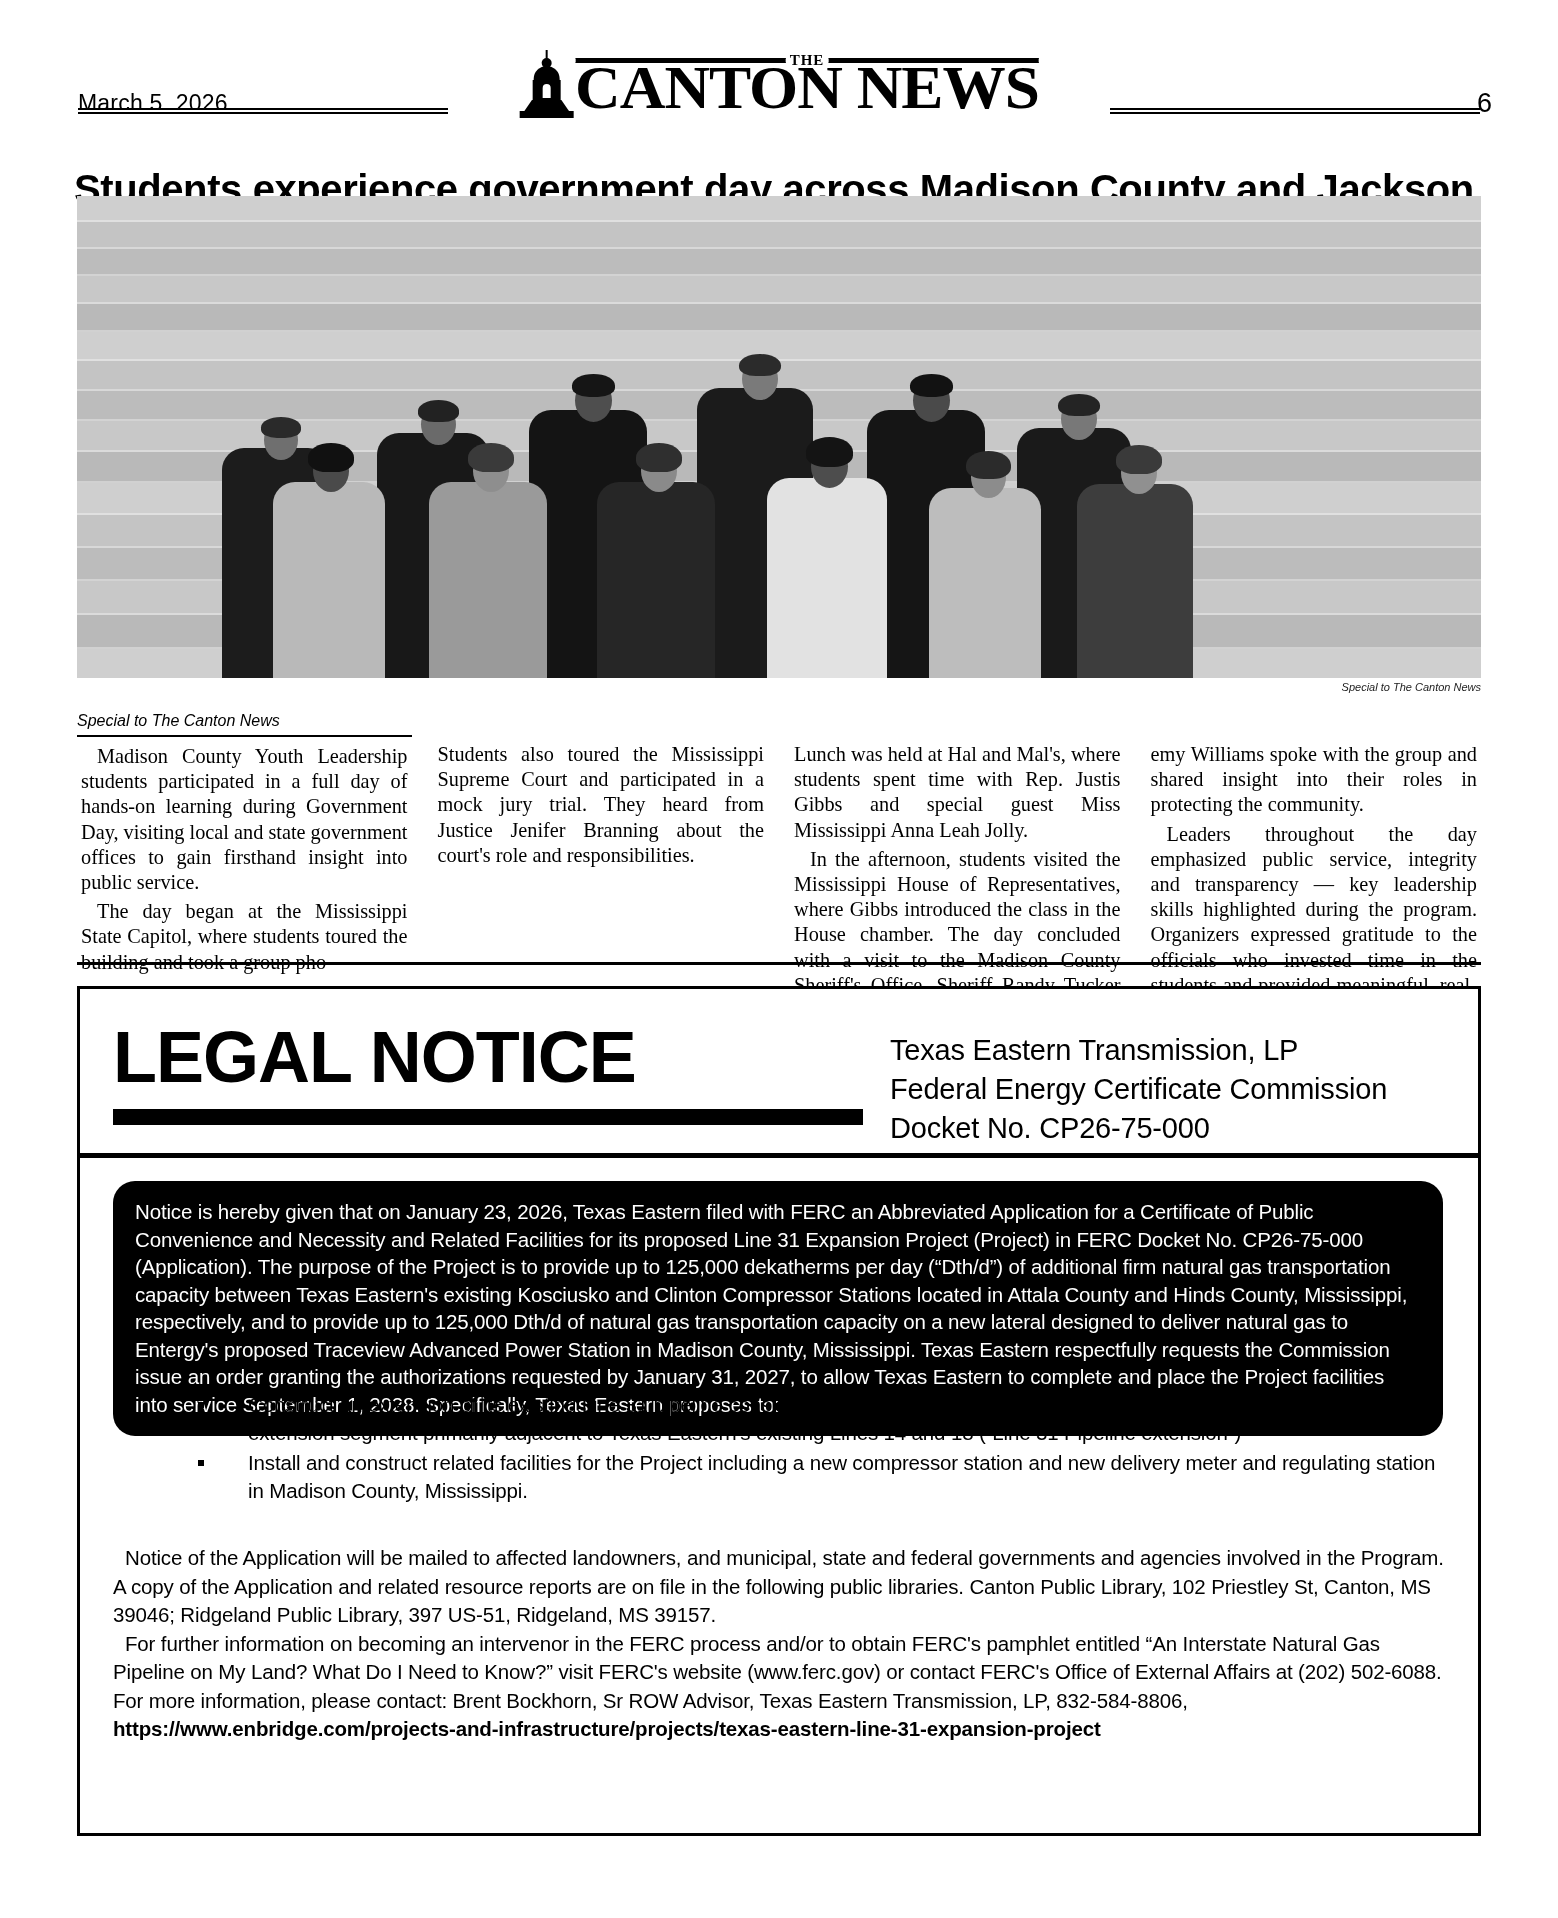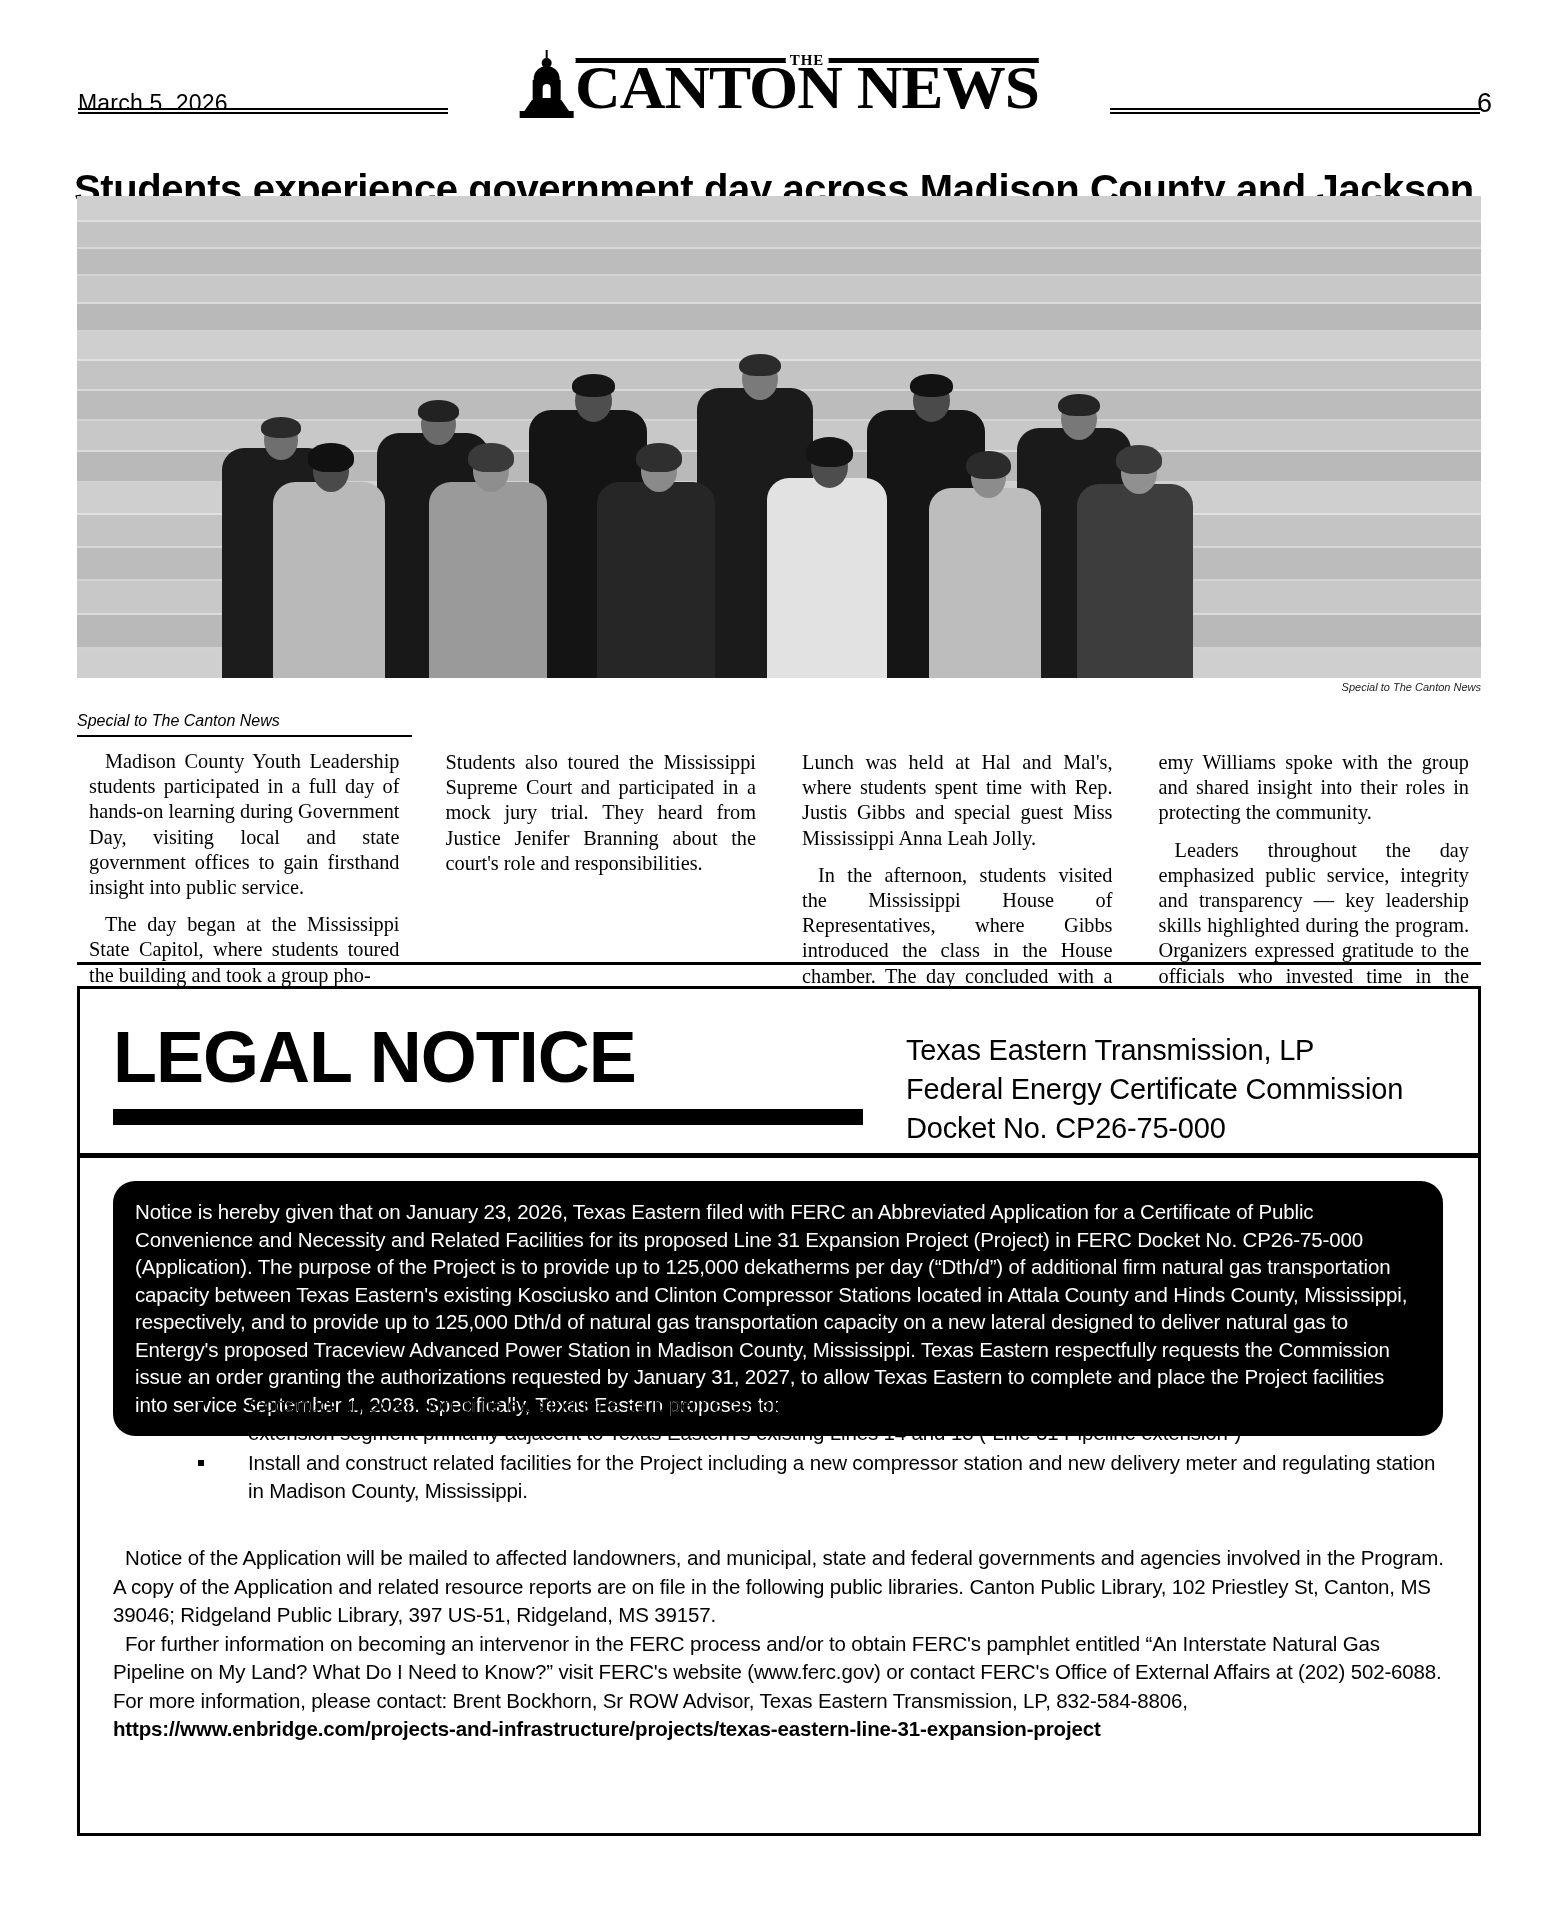--- a/index.html
+++ b/index.html
@@ -105,21 +105,21 @@
   .article{position:absolute;left:77px;top:712px;width:1404px;}
   .cols{display:flex;gap:22px;}
   .col{width:336px;}
   .byline{
     font-family:"Liberation Sans", sans-serif;
     font-style:italic;font-size:16px;
     padding-bottom:5px;
   }
   .byline-rule{height:2px;background:#000;margin-bottom:7px;}
   .col p{
-    margin:12px;
+    margin:4px;
     font-family:"Liberation Serif", serif;
     font-size:20.3px;
     line-height:25.2px;
     text-align:justify;
     text-indent:16px;
     hyphens:auto;
     -webkit-hyphens:auto;
   }
   .col.shift{padding-top:26px;}
   .col.shift p:first-child{text-indent:0;}
@@ -150,21 +150,20 @@
     letter-spacing:-1px;
     transform:scaleX(1.0);
   }
   .legal-title-rule{height:16px;background:#000;margin-top:6px;}
   .legal-sub{
     position:absolute;left:810px;top:42px;width:560px;
     font-family:"Liberation Sans", sans-serif;
     font-size:29px;
     line-height:39px;
     letter-spacing:-.2px;
-    margin-left:16px;
   }
   .legal-divider{
     position:absolute;left:0;right:0;top:164px;height:5px;background:#000;
   }
   .blackbox{
     position:absolute;left:33px;top:192px;width:1330px;
     background:#000;color:#fff;
     border-radius:22px;
     padding:17px 22px 18px 22px;
     box-sizing:border-box;

